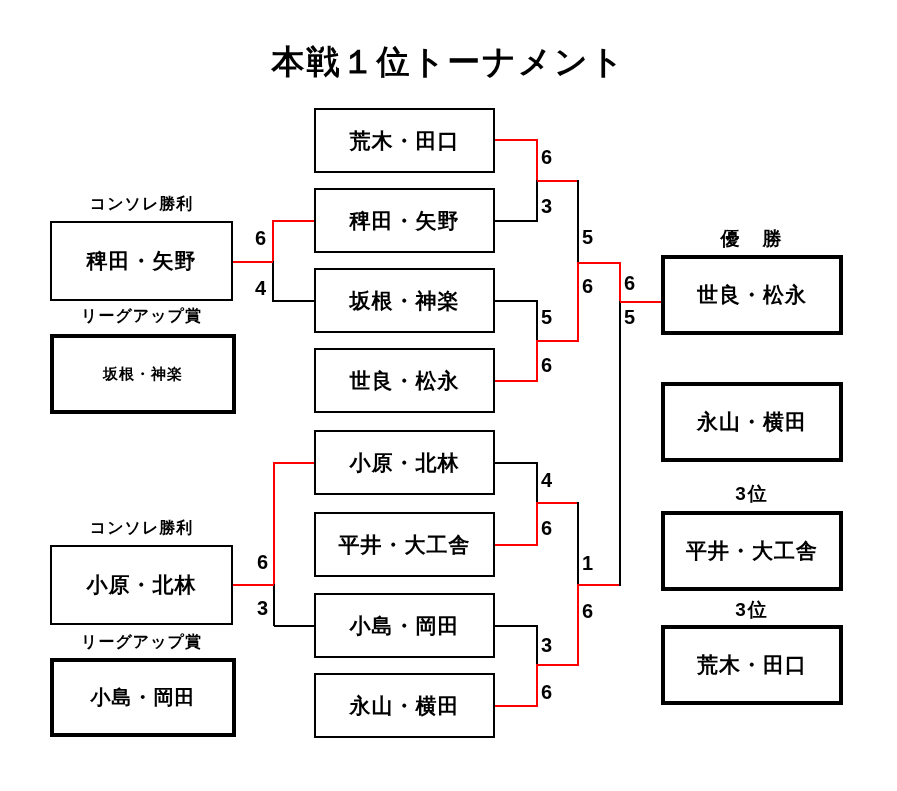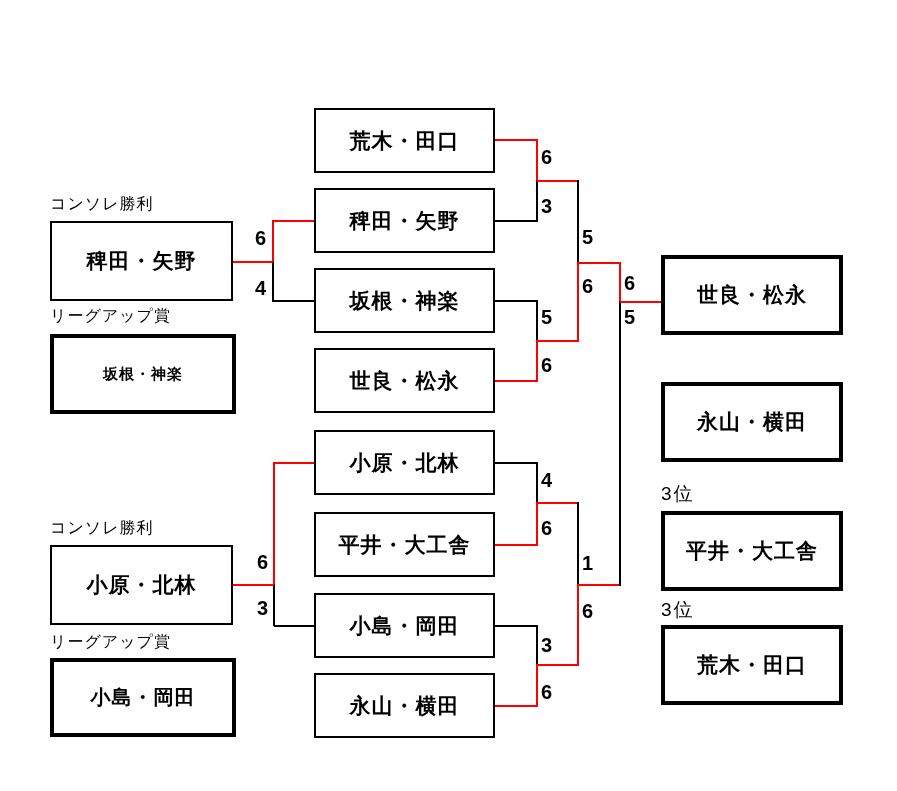--- a/index.html
+++ b/index.html
@@ -13,36 +13,37 @@
   }
   .box{
     position:absolute;box-sizing:border-box;background:#fff;border:2px solid #000;
     display:flex;align-items:center;justify-content:center;
     font-weight:bold;font-size:21px;letter-spacing:1px;text-align:center;
   }
   .box.thick{border-width:4px;}
   .box.small-text{font-size:15px;letter-spacing:1px;}
   .box.mid-text{font-size:20px;}
   .lbl{
-    position:absolute;font-weight:normal;font-size:16px;letter-spacing:1px;
+    position:absolute;font-weight:bold;font-size:16px;text-align:center;letter-spacing:1px;
   }
   .lbl.result{font-size:19px;letter-spacing:2px;}
   .hline{position:absolute;height:2px;background:#000;}
   .vline{position:absolute;width:2px;background:#000;}
   .red{background:#ff0000;}
   .score{
     position:absolute;font-weight:bold;font-size:20px;width:26px;line-height:24px;
   }
   .score.ralign{text-align:right;}
 </style>
 </head>
 <body>
 
 <div id="canvas">
 
+  <div class="title">本戦１位トーナメント</div>
 
   <div class="box" style="left:314px;top:108px;width:181px;height:65px;">
       <span>荒木・田口</span>
     </div>
   <div class="box" style="left:314px;top:188px;width:181px;height:65px;">
       <span>稗田・矢野</span>
     </div>
   <div class="box" style="left:314px;top:268px;width:181px;height:65px;">
       <span>坂根・神楽</span>
     </div>
@@ -73,20 +74,21 @@
 
   <div class="lbl" style="left:50px;top:518px;width:183px;">コンソレ勝利</div>
   <div class="box" style="left:50px;top:545px;width:183px;height:80px;">
       <span>小原・北林</span>
     </div>
   <div class="lbl" style="left:50px;top:632px;width:183px;">リーグアップ賞</div>
   <div class="box thick mid-text" style="left:50px;top:658px;width:186px;height:79px;">
       <span>小島・岡田</span>
     </div>
 
+  <div class="lbl result" style="left:661px;top:226px;width:182px;">優　勝</div>
   <div class="box thick" style="left:661px;top:255px;width:182px;height:80px;">
       <span>世良・松永</span>
     </div>
 
   <div class="box thick" style="left:661px;top:382px;width:182px;height:80px;">
       <span>永山・横田</span>
     </div>
 
   <div class="lbl result" style="left:661px;top:481px;width:182px;">3位</div>
   <div class="box thick" style="left:661px;top:511px;width:182px;height:80px;">

